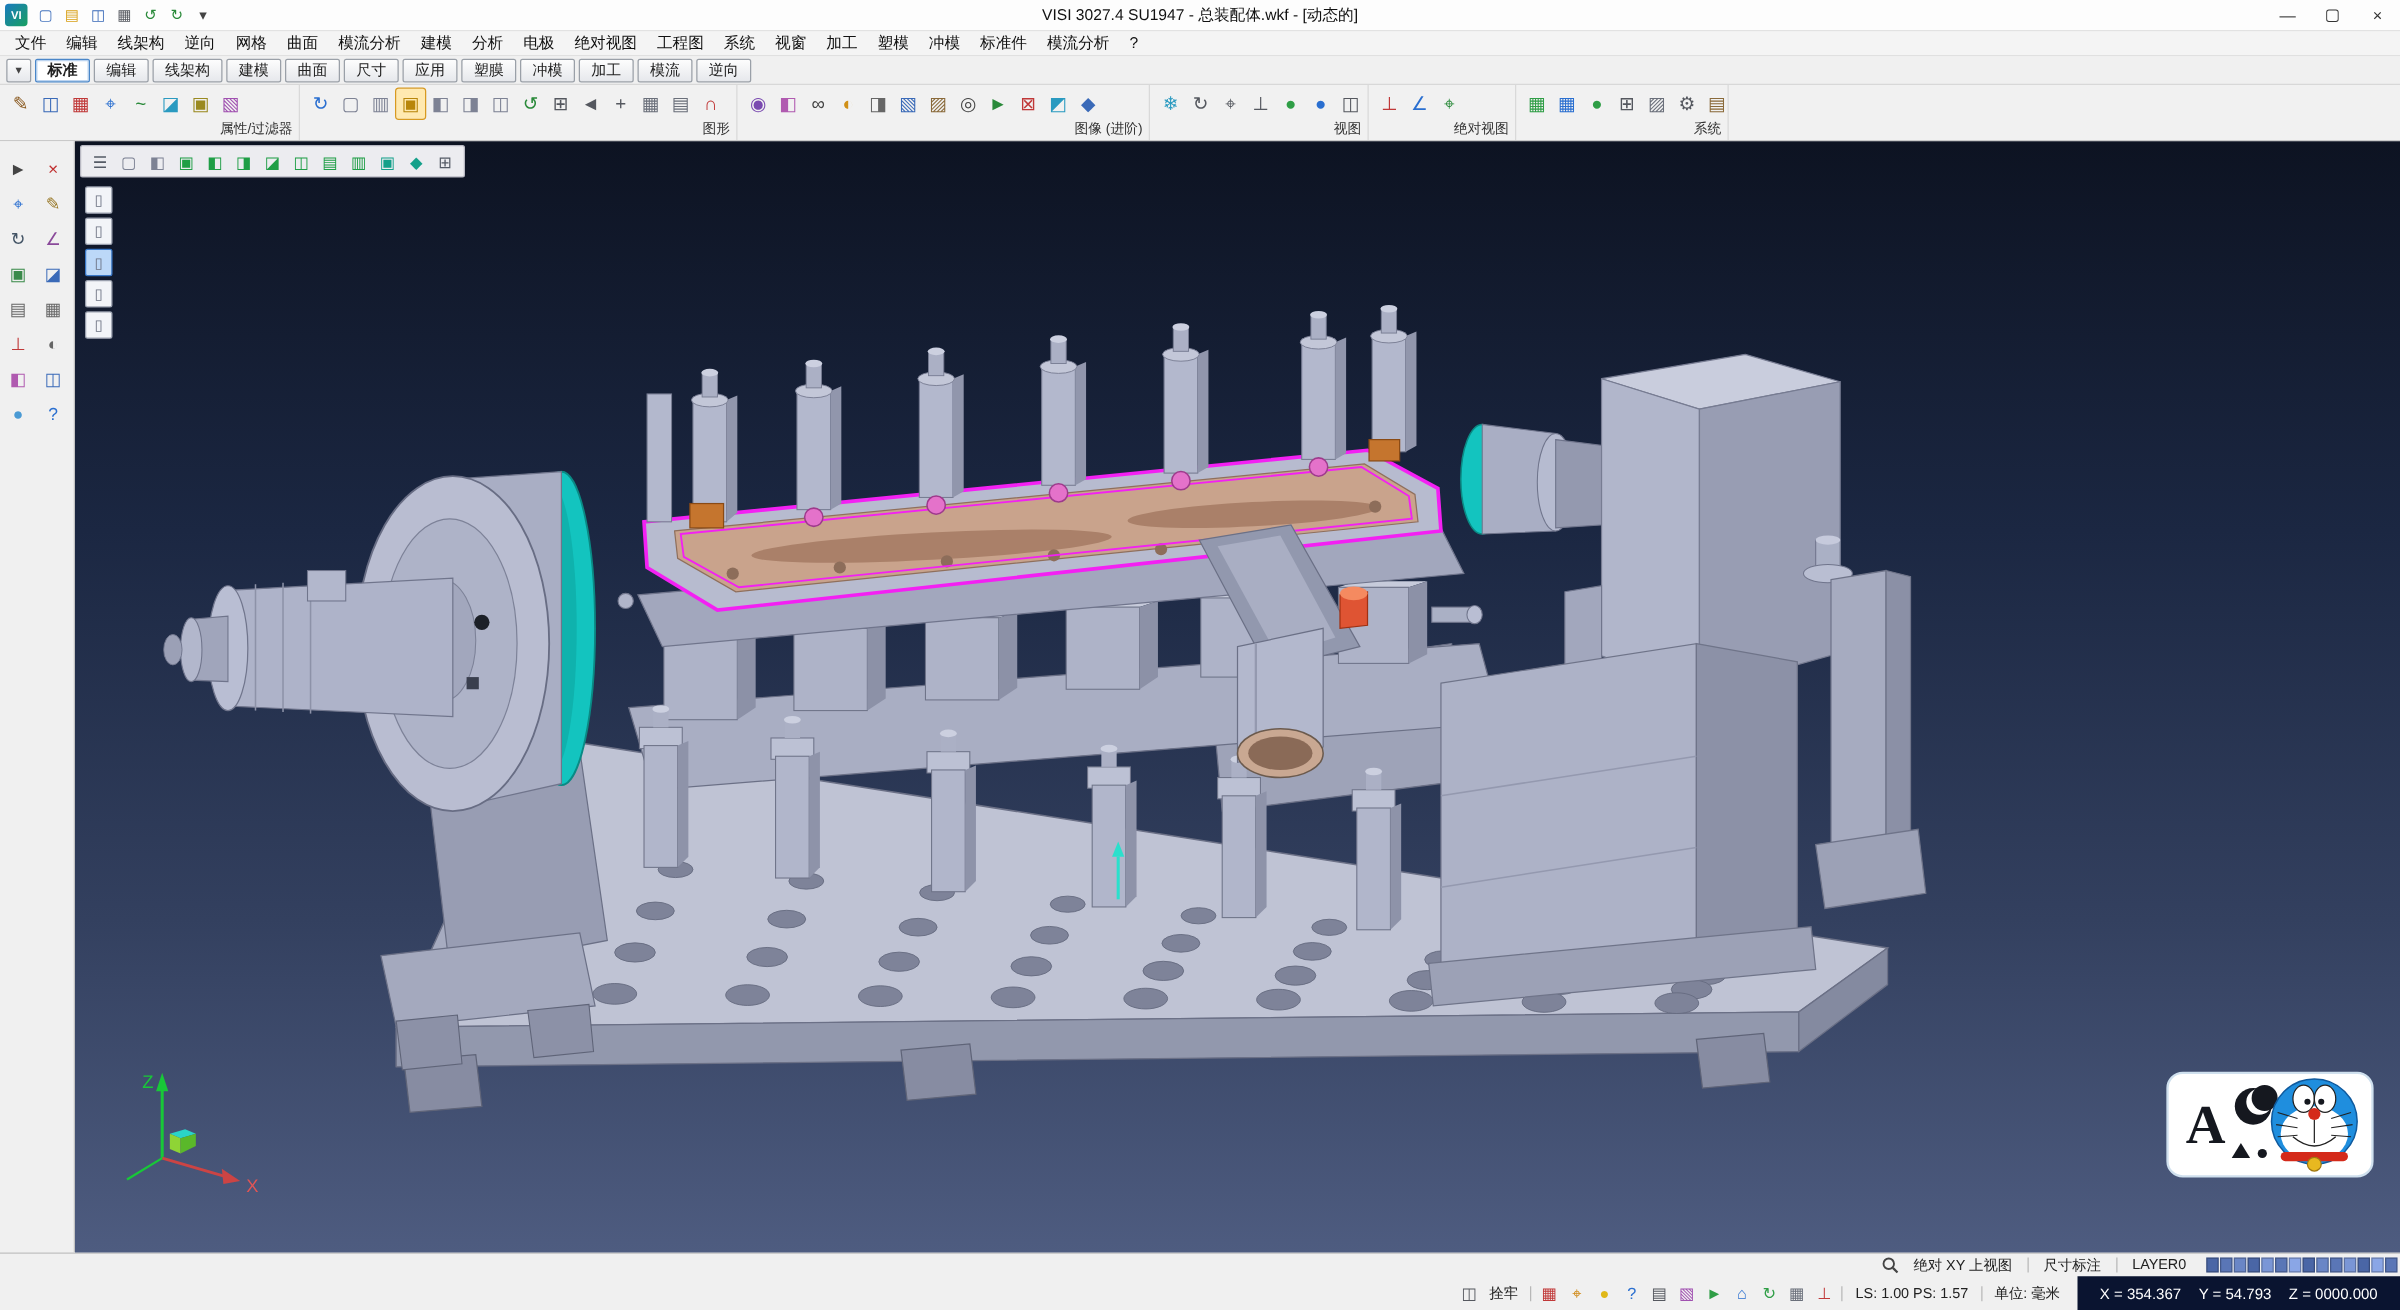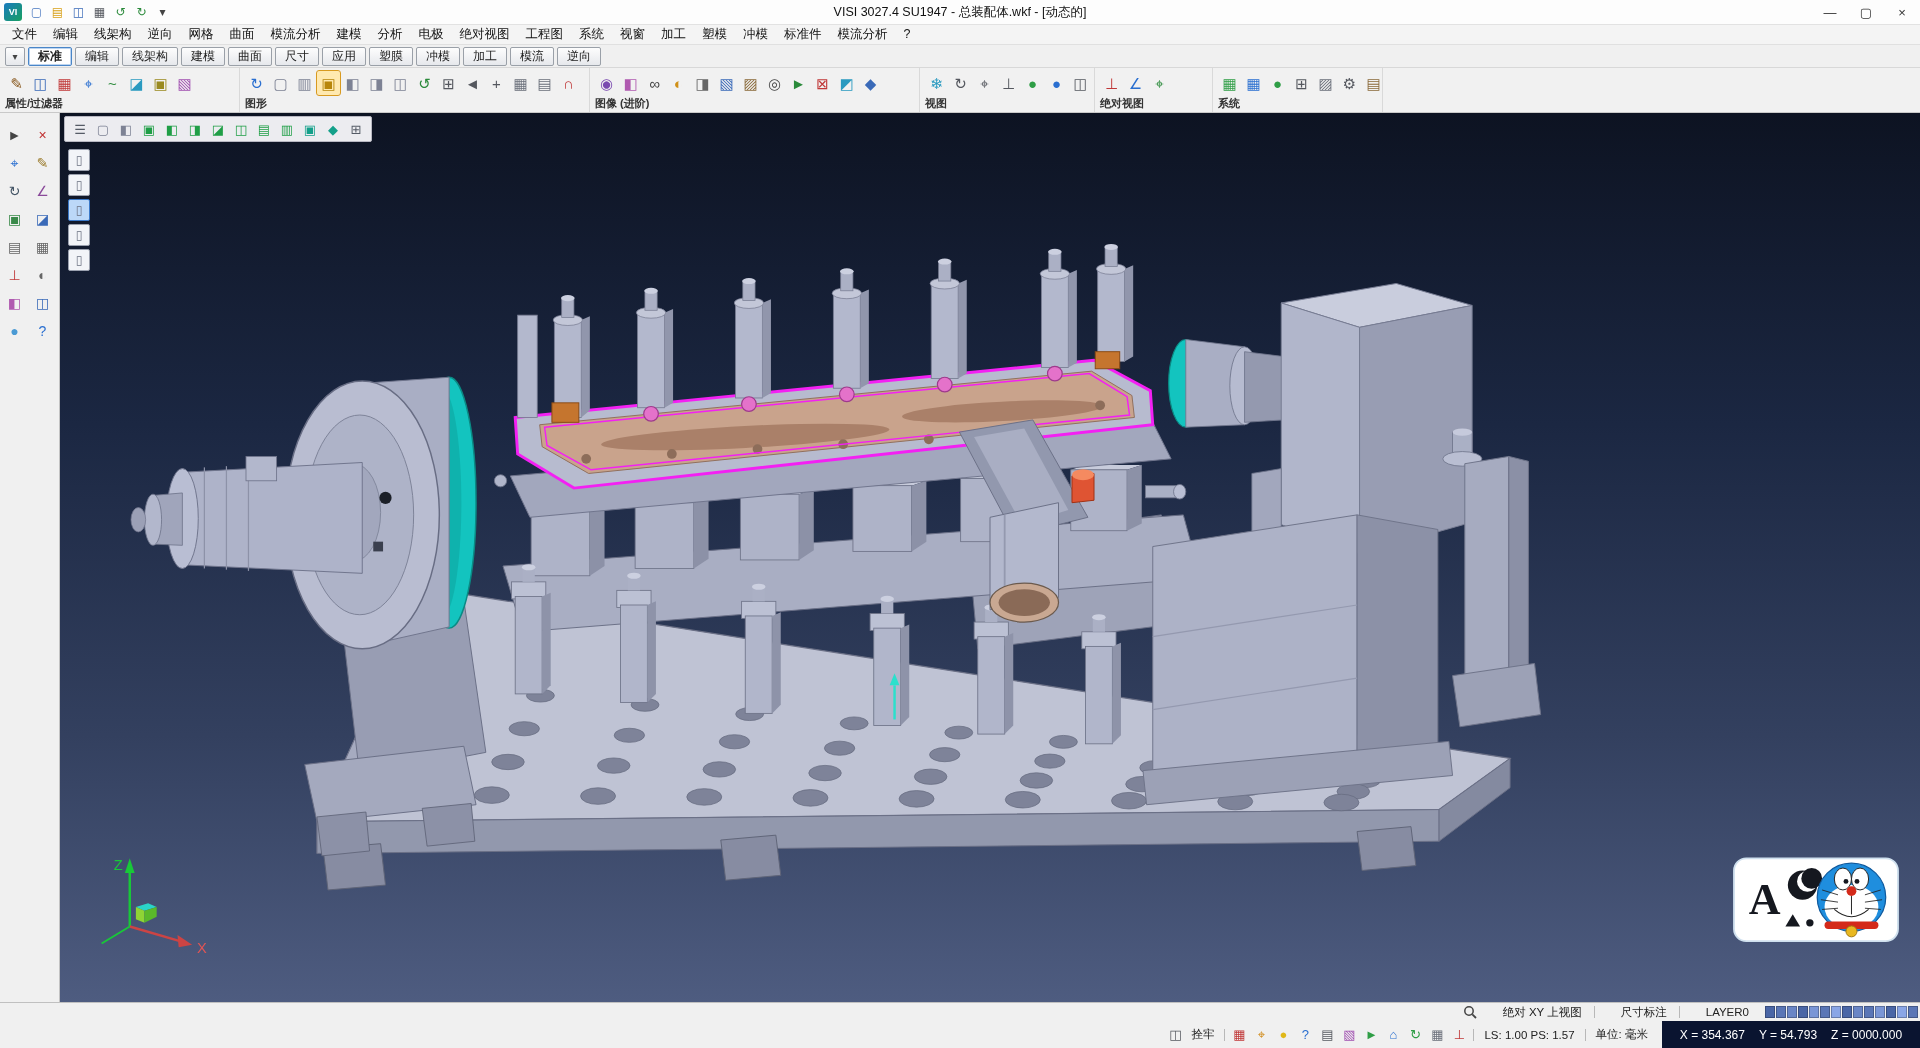--- a/index.html
+++ b/index.html
@@ -24,21 +24,21 @@
   .tabbar{height:22px;background:#f0f0f0;border-bottom:1px solid #d8d8d8;display:flex;align-items:center;gap:3px;padding-left:5px;flex:0 0 auto;}
   .tab-drop{width:18px;height:17px;border:1px solid #9aa0a8;border-radius:2px;background:linear-gradient(#fdfdfd,#e6e8ec);
     display:flex;align-items:center;justify-content:center;font-size:10px;color:#444;}
   .tab{height:17px;padding:0 9px;border:1px solid #9aa0a8;border-radius:2px;background:linear-gradient(#fdfdfd,#e6e8ec);
     font-size:12px;color:#222;display:flex;align-items:center;white-space:nowrap;}
   .tab.active{background:#ffffff;border-color:#4a86c8;box-shadow:inset 0 0 0 1px #bcd4f0;font-weight:bold;}
   
   .toolbar{height:44px;background:#f1f1f1;border-bottom:1px solid #c9c9c9;display:flex;flex:0 0 auto;}
   .tb-group{display:flex;flex-direction:column;justify-content:space-between;padding:2px 5px 1px 5px;border-right:1px solid #d9d9d9;box-sizing:border-box;}
   .tb-icons{display:flex;align-items:center;gap:1px;height:26px;}
-  .tb-label{font-size:11px;color:#333;text-align:left;height:14px;line-height:13px;white-space:nowrap;font-weight:bold;}
+  .tb-label{font-size:11px;color:#333;text-align:right;height:14px;line-height:13px;white-space:nowrap;}
   .g1{width:240px}.g2{width:350px}.g3{width:330px}.g4{width:175px}.g5{width:118px}.g6{width:170px}
   .tb-fill{flex:1;border-right:none}
   
   .icon{display:inline-flex;align-items:center;justify-content:center;width:22px;height:22px;font-size:14px;line-height:1;
     border-radius:2px;color:#555;flex:0 0 auto;}
   .icon.active{background:#ffe9b0;outline:1px solid #d89a20;}
   .qat .icon{width:19px;height:19px;font-size:12px;}
   .tb-icons .icon{width:23px;height:24px;font-size:15px;}
   
   .main{flex:1;display:flex;min-height:0;}
@@ -50,21 +50,21 @@
   .scene{position:absolute;inset:0;width:100%;height:100%;}
   .vp-toolbar{position:absolute;left:4px;top:3px;height:24px;display:flex;align-items:center;gap:1px;padding:0 4px;
     background:#ececf0;border:1px solid #b8b8c2;border-radius:2px;}
   .vp-toolbar .icon{width:22px;height:20px;font-size:13px;}
   .vp-quick{position:absolute;left:8px;top:36px;display:flex;flex-direction:column;gap:3px;}
   .vp-quick .icon{width:20px;height:20px;background:#f2f4f8;border:1px solid #9aa0ae;color:#6a7080;font-size:12px;}
   .vp-quick .icon.active{background:#bcd8f8;border-color:#3a78c8;outline:none;}
   
   .status1{height:18px;background:#f0f0f0;border-top:1px solid #c0c0c0;display:flex;align-items:center;justify-content:flex-end;
     font-size:11.5px;color:#222;flex:0 0 auto;}
-  .status1 .sbtn{padding:0 8px;white-space:nowrap;margin-left:14px;}
+  .status1 .sbtn{padding:0 8px;white-space:nowrap;}
   .vsep{width:1px;height:12px;background:#b8b8b8;margin:0 4px;}
   .swatches{display:flex;align-items:center;gap:1px;height:100%;padding:0 2px 0 8px;}
   .swatch{width:10px;height:12px;display:inline-block;border:1px solid rgba(0,0,0,0.25);box-sizing:border-box;}
   .status2{height:27px;background:#f0f0f0;display:flex;align-items:center;font-size:11.5px;color:#222;flex:0 0 auto;}
   .status2 .icon{width:20px;height:20px;font-size:13px;}
   .status2 .label{padding:0 6px;white-space:nowrap;}
   .spacer{flex:1;}
   .coords{width:258px;height:100%;background:#0a1430;color:#ffffff;display:flex;align-items:center;justify-content:center;
     gap:14px;font-size:12px;white-space:nowrap;margin-left:8px;}
   .zoomglass{margin:0 4px;display:inline-flex;}

